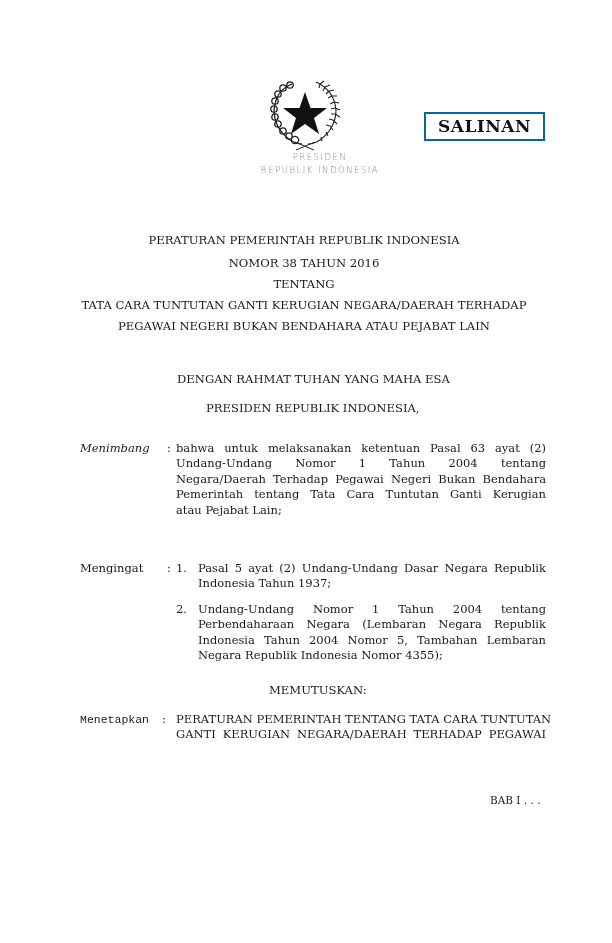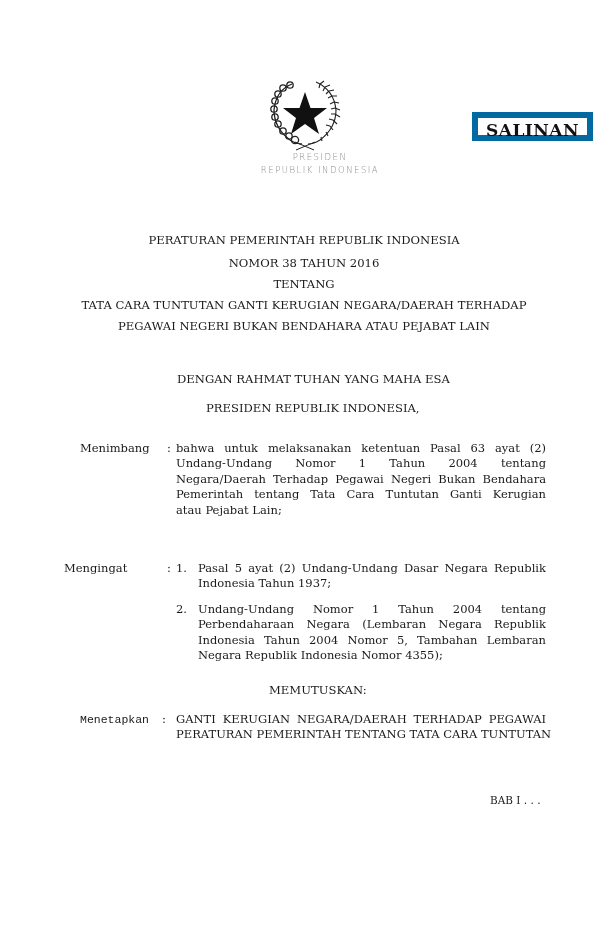--- a/index.html
+++ b/index.html
@@ -3,23 +3,23 @@
   <meta charset="utf-8">
   <style>
     * { margin: 0; padding: 0; box-sizing: border-box; }
     html, body { width: 612px; height: 943px; background: #ffffff; overflow: hidden; }
     body { position: relative; font-family: "DejaVu Serif", "Liberation Serif", serif; color: #1a1a1a; }
     .abs { position: absolute; }
     .center { left: 0; width: 612px; text-align: center; }
     .emblem { left: 262px; top: 76px; width: 86px; height: 76px; }
     .salinan-box {
       left: 424px; top: 112px; width: 121px; height: 29px;
-      border: 6px solid #0369a1; text-align: center;
+      border: 2px solid #0369a1; text-align: center;
       font-family: "DejaVu Serif", serif; font-weight: bold; font-size: 17px;
-      line-height: 25px; letter-spacing: 0.5px; color: #111; margin-left: 48px;
+      line-height: 25px; letter-spacing: 0.5px; color: #111;
     }
     .pres-line { font-family: "DejaVu Sans", sans-serif; font-size: 8.5px; color: #8a8a8a; letter-spacing: 1.5px; font-weight: 300; padding-left: 28px; }
     .title { font-size: 11.6px; line-height: 14px; color: #1a1a1a; }
     .label { font-size: 11.5px; line-height: 15.4px; }
     .para {
       font-size: 11.5px; line-height: 15.4px; text-align: justify;
       text-align-last: left;
     }
     .para .ln { display: block; text-align: justify; text-align-last: justify; white-space: nowrap; }
     .para .ln.last { text-align-last: left; }
@@ -67,31 +67,31 @@
 
 <div class="abs center title" style="top:233px; left:-2px;">PERATURAN PEMERINTAH REPUBLIK INDONESIA</div>
 <div class="abs center title" style="top:256px; left:-2px;">NOMOR 38 TAHUN 2016</div>
 <div class="abs center title" style="top:277px; left:-2px;">TENTANG</div>
 <div class="abs center title" style="top:298px; left:-2px;">TATA CARA TUNTUTAN GANTI KERUGIAN NEGARA/DAERAH TERHADAP</div>
 <div class="abs center title" style="top:319px; left:-2px;">PEGAWAI NEGERI BUKAN BENDAHARA ATAU PEJABAT LAIN</div>
 
 <div class="abs title" style="top:372px; left:177px;">DENGAN RAHMAT TUHAN YANG MAHA ESA</div>
 <div class="abs title" style="top:401px; left:206px;">PRESIDEN REPUBLIK INDONESIA,</div>
 
-<div class="abs label" style="top:441px; left:80px;">Menimbang</div>
+<div class="abs label" style="top:441px; left:80px;font-style:italic;">Menimbang</div>
 <div class="abs label" style="top:441px; left:167px;">:</div>
 <div class="abs para" style="top:441px; left:176px; width:370px;">
   <span class="ln">bahwa untuk melaksanakan ketentuan Pasal 63 ayat (2)</span>
   <span class="ln">Undang-Undang Nomor 1 Tahun 2004 tentang</span>
   <span class="ln">Negara/Daerah Terhadap Pegawai Negeri Bukan Bendahara</span>
   <span class="ln">Pemerintah tentang Tata Cara Tuntutan Ganti Kerugian</span>
   <span class="ln last">atau Pejabat Lain;</span>
 </div>
 
-<div class="abs label" style="top:561px; left:64px;">Mengingat</div>
+<div class="abs label" style="top:561px; left:80px;">Mengingat</div>
 <div class="abs label" style="top:561px; left:167px;">:</div>
 
 <div class="abs num" style="top:561px; left:176px;">1.</div>
 <div class="abs para" style="top:561px; left:198px; width:348px;">
   <span class="ln">Pasal 5 ayat (2) Undang-Undang Dasar Negara Republik</span>
   <span class="ln last">Indonesia Tahun 1937;</span>
 </div>
 
 <div class="abs num" style="top:602px; left:176px;">2.</div>
 <div class="abs para" style="top:602px; left:198px; width:348px;">
@@ -99,17 +99,17 @@
   <span class="ln">Perbendaharaan Negara (Lembaran Negara Republik</span>
   <span class="ln">Indonesia Tahun 2004 Nomor 5, Tambahan Lembaran</span>
   <span class="ln last">Negara Republik Indonesia Nomor 4355);</span>
 </div>
 
 <div class="abs title" style="top:683px; left:269px;">MEMUTUSKAN:</div>
 
 <div class="abs label" style="top:712px; left:80px;font-family:Liberation Mono, monospace;">Menetapkan</div>
 <div class="abs label" style="top:712px; left:162px;">:</div>
 <div class="abs para" style="top:712px; left:176px; width:370px;">
+  <span class="ln">PERATURAN PEMERINTAH TENTANG TATA CARA TUNTUTAN</span>
   <span class="ln">GANTI KERUGIAN NEGARA/DAERAH TERHADAP PEGAWAI</span>
-  <span class="ln">PERATURAN PEMERINTAH TENTANG TATA CARA TUNTUTAN</span>
 </div>
 
 <div class="abs bab" style="top:794px; left:490px;">BAB I . . .</div>
 
 </body></html>

